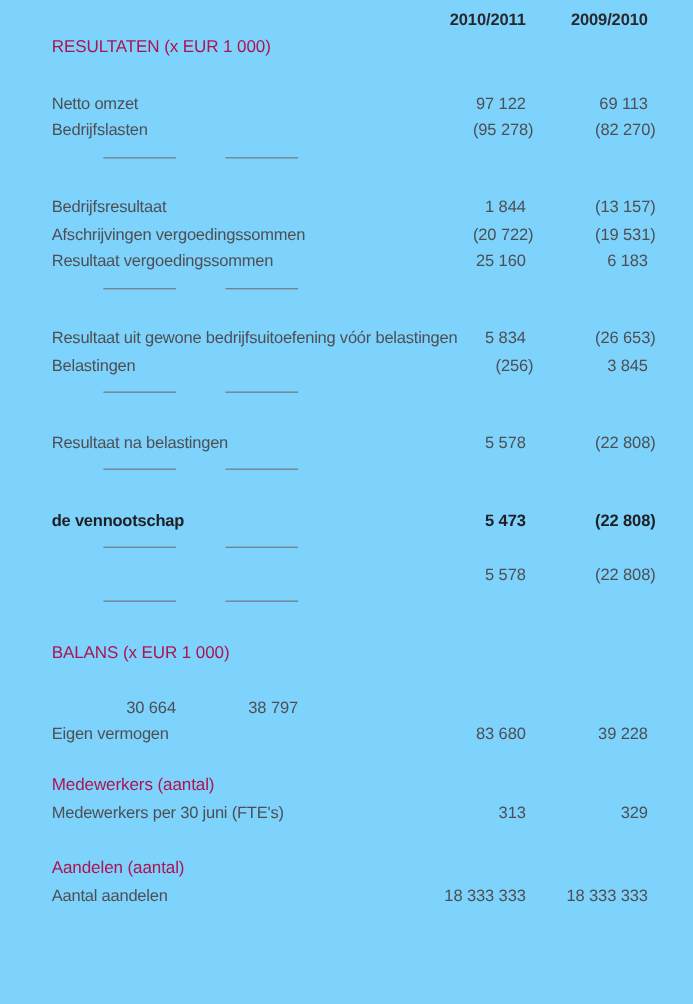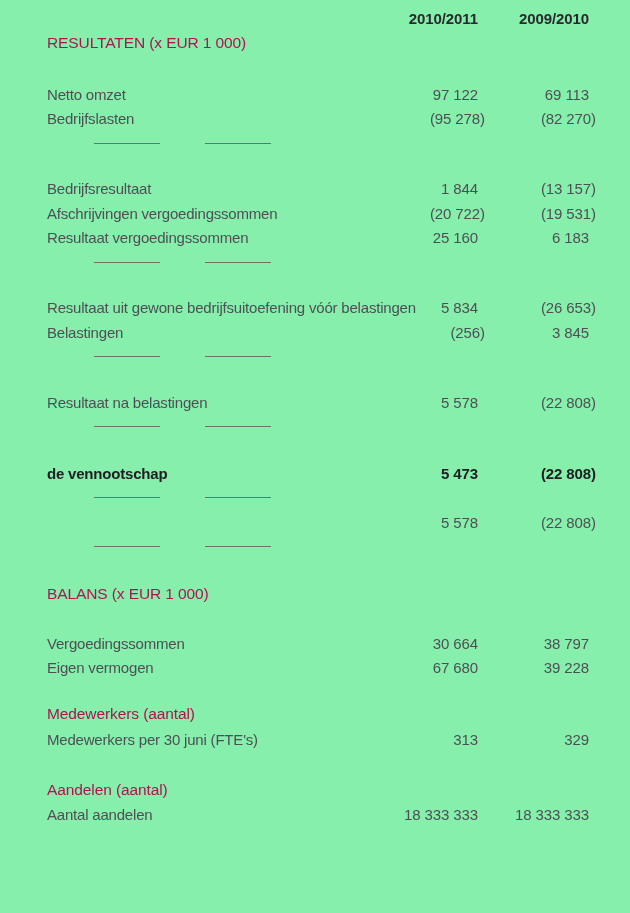--- a/index.html
+++ b/index.html
@@ -1,21 +1,21 @@
 <!DOCTYPE html>
 <html><head>
 <meta charset="utf-8">
 <style>
   html,body{margin:0;padding:0;background:#ffffff;}
   .page{
     position:relative;
     width:630px;height:913px;
     box-sizing:border-box;
     padding:6px 34px 0 47px;
-    background:#86efac;
+    background:#7dd3fc;
     font-family:"Liberation Sans",sans-serif;
     overflow:hidden;
   }
   .row{
     display:flex;
     align-items:center;
     height:24.5px;
     font-size:15px;
     color:#4e4f54;
   }
@@ -161,27 +161,26 @@
           <div class="line"></div>
         </div>
         <div class="cell v2 num">
           <div class="line"></div>
         </div>
       </div>
       <div class="gap" style="height: 22px;"></div>
       <div class="row heading">BALANS (x EUR 1 000)</div>
       <div class="gap" style="height: 24px;"></div>
       <div class="row">
-        <div class="label">Vergoedingssommen</div>
         <div class="cell v1 num pad">30 664</div>
         <div class="cell v2 num pad">38 797</div>
       </div>
       <div class="row">
         <div class="label">Eigen vermogen</div>
-        <div class="cell v1 num pad">67 680</div>
+        <div class="cell v1 num pad">83 680</div>
         <div class="cell v2 num pad">39 228</div>
       </div>
       <div class="gap" style="height: 21px;"></div>
       <div class="row heading">Medewerkers (aantal)</div>
       <div class="row">
         <div class="label">Medewerkers per 30 juni (FTE's)</div>
         <div class="cell v1 num pad">313</div>
         <div class="cell v2 num pad">329</div>
       </div>
       <div class="gap" style="height: 25px;"></div>

